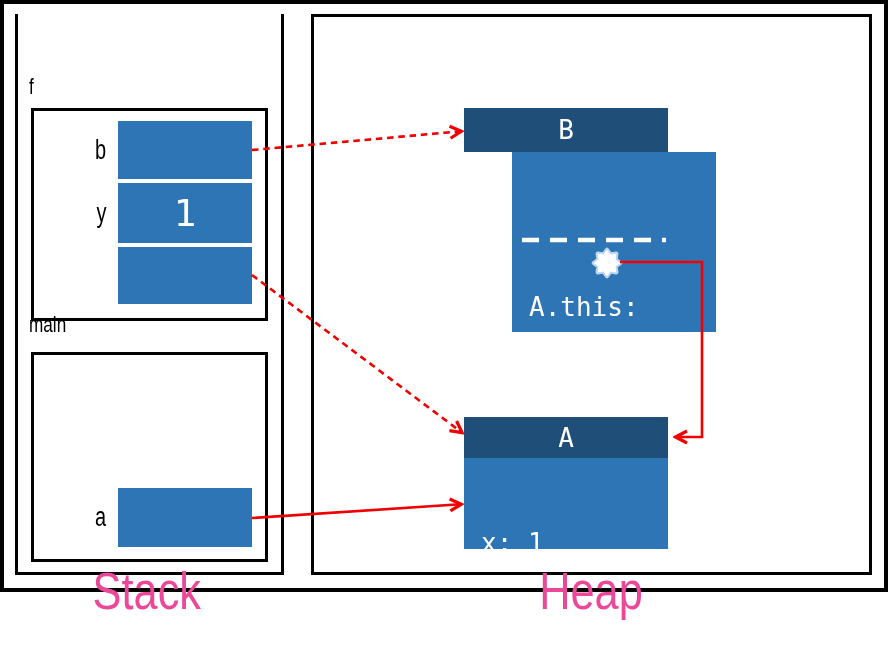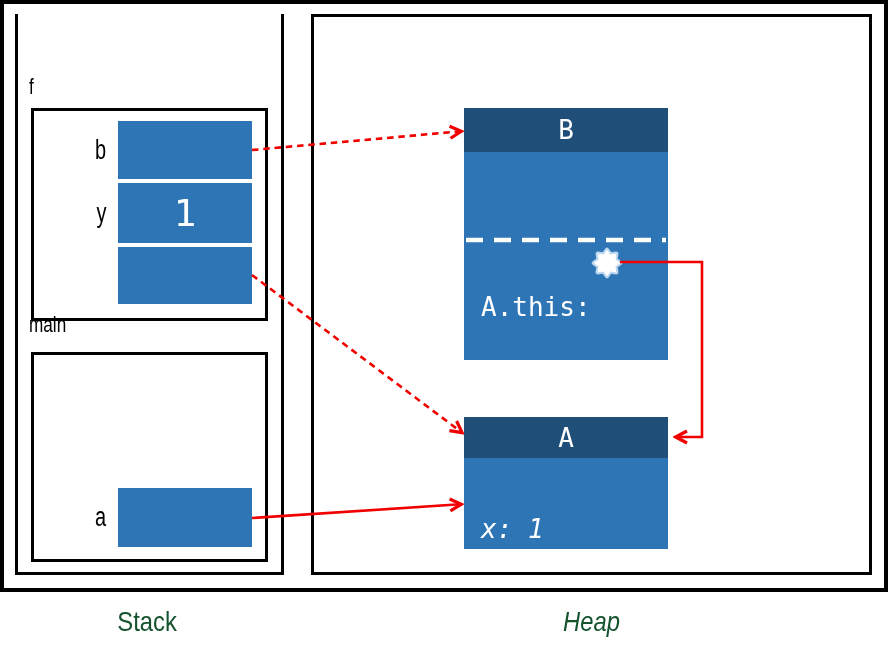--- a/index.html
+++ b/index.html
@@ -60,37 +60,37 @@
   .heap-obj { position:absolute; width:204px; font-family:"DejaVu Sans Mono", monospace; }
   .heap-obj-B { left:464px; top:108px; }
   .heap-obj-A { left:464px; top:417px; }
   .heap-obj-header {
     width:100%; background:#1F4E79; color:#fff; font-size:26px;
     display:flex; align-items:center; justify-content:center;
   }
   .heap-obj-B .heap-obj-header { height:44px; }
   .heap-obj-A .heap-obj-header { height:41px; }
   .heap-obj-body { position:relative; width:100%; background:#2E75B6; }
-  .heap-obj-B .heap-obj-body { height:208px; }
+  .heap-obj-B .heap-obj-body { height:180px;margin-left:48px; }
   .heap-obj-A .heap-obj-body { height:91px; }
   .heap-field {
     position:absolute; left:17px; height:30px; display:flex; align-items:center;
     color:#fff; font-size:26px; white-space:nowrap;
   }
   .heap-obj-B .heap-field { top:140px; }
-  .heap-obj-A .heap-field { top:56px;font-style:italic; }
+  .heap-obj-A .heap-field { top:70px; }
 
   
   .caption {
-    position:absolute; top:600px; height:44px; display:flex; align-items:center; justify-content:center;
-    font-size:28px; color:#14532d; white-space:nowrap;
+    position:absolute; top:569px; height:44px; display:flex; align-items:center; justify-content:center;
+    font-size:51px; color:#ec4899; white-space:nowrap;
   }
   .caption span { display:inline-block; transform:scaleX(0.85); transform-origin:center; }
   .caption-stack { left:57px;  width:180px; }
-  .caption-heap  { left:501px; width:180px;font-style:italic; }
+  .caption-heap  { left:501px; width:180px; }
 
   
   .overlay {
     position:absolute; left:0; top:0; width:888px; height:668px;
     pointer-events:none; z-index:10;
   }
 </style>
 </head>
 <body>
 

